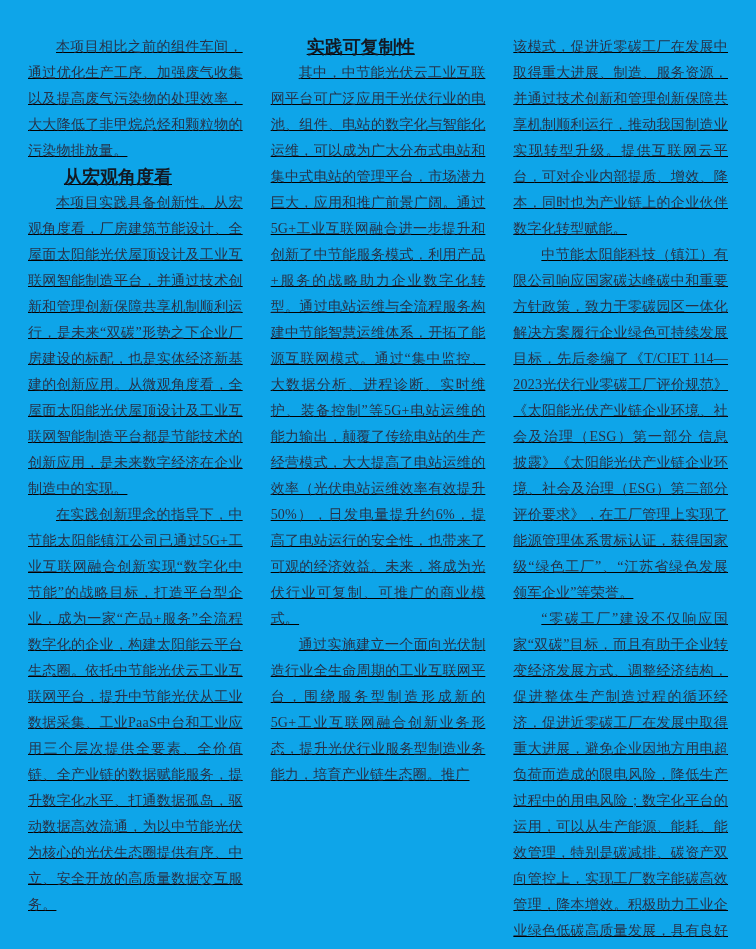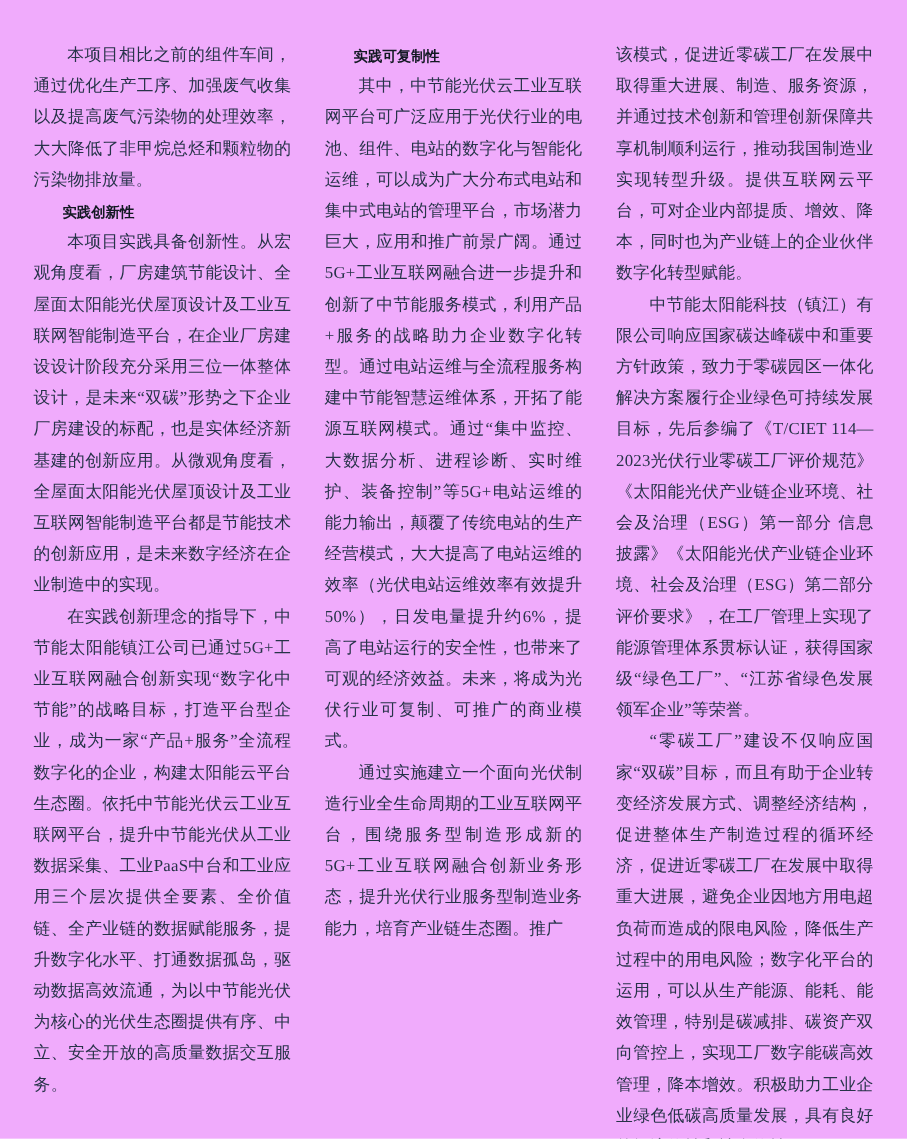--- a/index.html
+++ b/index.html
@@ -13,57 +13,58 @@
     overflow: hidden;
     font-family: "Liberation Serif", "DejaVu Serif", serif;
   }
   .page {
     box-sizing: border-box;
     width: 756px;
     height: 949px;
     padding: 34px 28px 10px 28px;
     display: flex;
     gap: 28px;
-    background: #f0abfc;
+    background: #0ea5e9;
+    text-decoration: underline;
   }
   .col {
     flex: 1 1 0;
     min-width: 0;
   }
   .col p {
     margin: 0;
     font-size: 14px;
     line-height: 26px;
     letter-spacing: 0.2px;
     text-align: justify;
     color: #273349;
   }
   .col p.indent {
     text-indent: 2em;
   }
   .col h3 {
     margin: 0;
-    font-size: 12px;
+    font-size: 18px;
     line-height: 26px;
     font-weight: 700;
     text-indent: 2em;
     text-align: left;
     color: #131923;
     font-family: "Liberation Sans", "DejaVu Sans", sans-serif;
   }
 </style>
 </head>
 <body>
 
 <div class="page">
 
   <div class="col">
     <p class="indent">本项目相比之前的组件车间，通过优化生产工序、加强废气收集以及提高废气污染物的处理效率，大大降低了非甲烷总烃和颗粒物的污染物排放量。</p>
-    <h3>实践创新性</h3>
-    <p class="indent">本项目实践具备创新性。从宏观角度看，厂房建筑节能设计、全屋面太阳能光伏屋顶设计及工业互联网智能制造平台，在企业厂房建设设计阶段充分采用三位一体整体设计，是未来“双碳”形势之下企业厂房建设的标配，也是实体经济新基建的创新应用。从微观角度看，全屋面太阳能光伏屋顶设计及工业互联网智能制造平台都是节能技术的创新应用，是未来数字经济在企业制造中的实现。</p>
+    <h3>从宏观角度看</h3>
+    <p class="indent">本项目实践具备创新性。从宏观角度看，厂房建筑节能设计、全屋面太阳能光伏屋顶设计及工业互联网智能制造平台，并通过技术创新和管理创新保障共享机制顺利运行，是未来“双碳”形势之下企业厂房建设的标配，也是实体经济新基建的创新应用。从微观角度看，全屋面太阳能光伏屋顶设计及工业互联网智能制造平台都是节能技术的创新应用，是未来数字经济在企业制造中的实现。</p>
     <p class="indent">在实践创新理念的指导下，中节能太阳能镇江公司已通过5G+工业互联网融合创新实现“数字化中节能”的战略目标，打造平台型企业，成为一家“产品+服务”全流程数字化的企业，构建太阳能云平台生态圈。依托中节能光伏云工业互联网平台，提升中节能光伏从工业数据采集、工业PaaS中台和工业应用三个层次提供全要素、全价值链、全产业链的数据赋能服务，提升数字化水平、打通数据孤岛，驱动数据高效流通，为以中节能光伏为核心的光伏生态圈提供有序、中立、安全开放的高质量数据交互服务。</p>
   </div>
 
   <div class="col">
     <h3>实践可复制性</h3>
     <p class="indent">其中，中节能光伏云工业互联网平台可广泛应用于光伏行业的电池、组件、电站的数字化与智能化运维，可以成为广大分布式电站和集中式电站的管理平台，市场潜力巨大，应用和推广前景广阔。通过5G+工业互联网融合进一步提升和创新了中节能服务模式，利用产品+服务的战略助力企业数字化转型。通过电站运维与全流程服务构建中节能智慧运维体系，开拓了能源互联网模式。通过“集中监控、大数据分析、进程诊断、实时维护、装备控制”等5G+电站运维的能力输出，颠覆了传统电站的生产经营模式，大大提高了电站运维的效率（光伏电站运维效率有效提升50%），日发电量提升约6%，提高了电站运行的安全性，也带来了可观的经济效益。未来，将成为光伏行业可复制、可推广的商业模式。</p>
     <p class="indent">通过实施建立一个面向光伏制造行业全生命周期的工业互联网平台，围绕服务型制造形成新的5G+工业互联网融合创新业务形态，提升光伏行业服务型制造业务能力，培育产业链生态圈。推广</p>
   </div>
 
   <div class="col">

